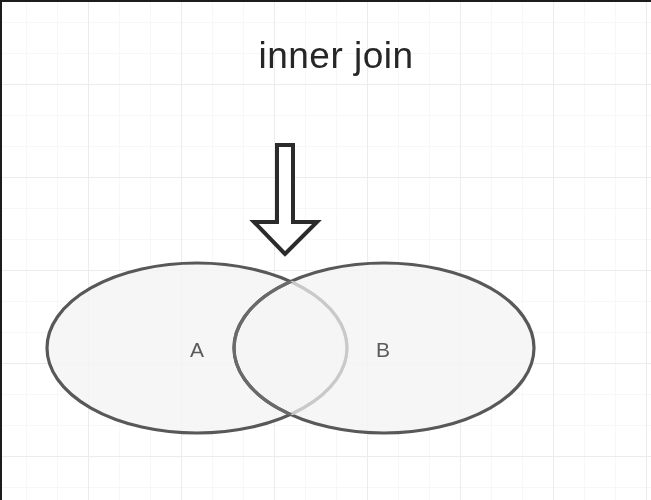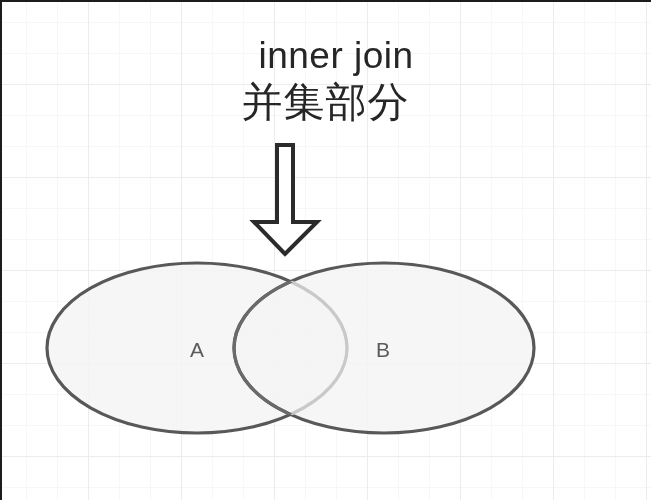--- a/index.html
+++ b/index.html
@@ -107,19 +107,18 @@
     <clipPath id="clip-a">
       <ellipse cx="197" cy="348" rx="150" ry="85"></ellipse>
     </clipPath>
     <ellipse cx="384" cy="348" rx="150" ry="85" fill="none" stroke="#6a6a6a" stroke-width="3.2" clip-path="url(#clip-a)"></ellipse>
 
     <path d="M 277,145 L 293,145 L 293,222 L 317,222 L 285,254 L 254,222 L 277,222 Z" fill="#ffffff" stroke="#2b2b2b" stroke-width="4" stroke-linejoin="miter"></path>
   </svg>
 
   <div class="title-block">
     <div class="title-line-en">inner join</div>
-    <div class="title-line-cn">并集部分</div>
   </div>
 
   <div class="set-label" id="label-a">A</div>
   <div class="set-label" id="label-b">B</div>
 
 </div>
 
 </body></html>

